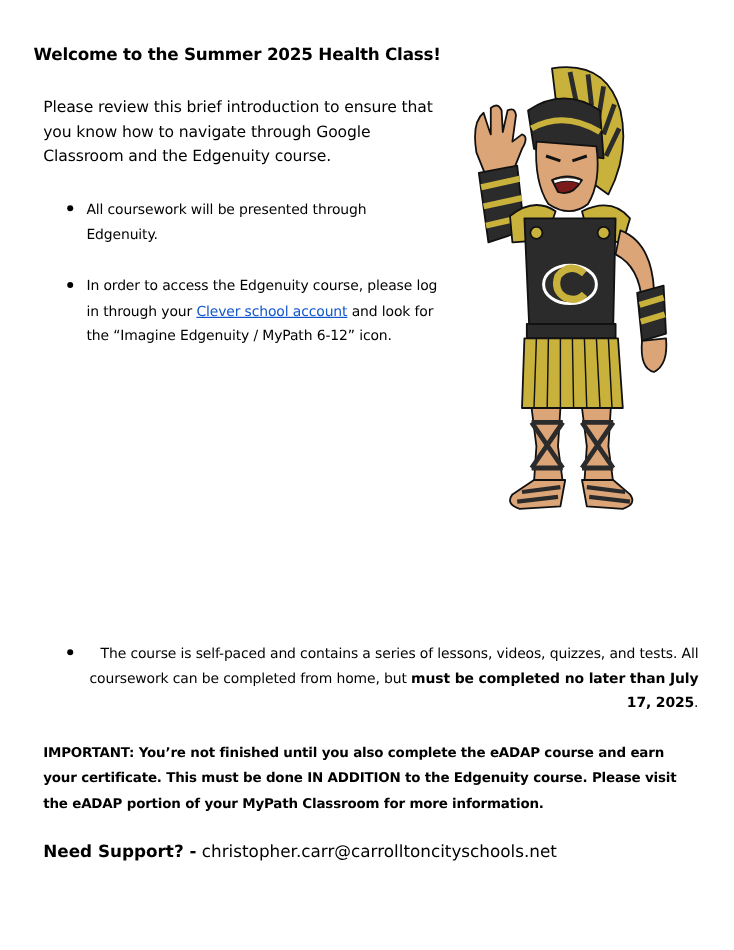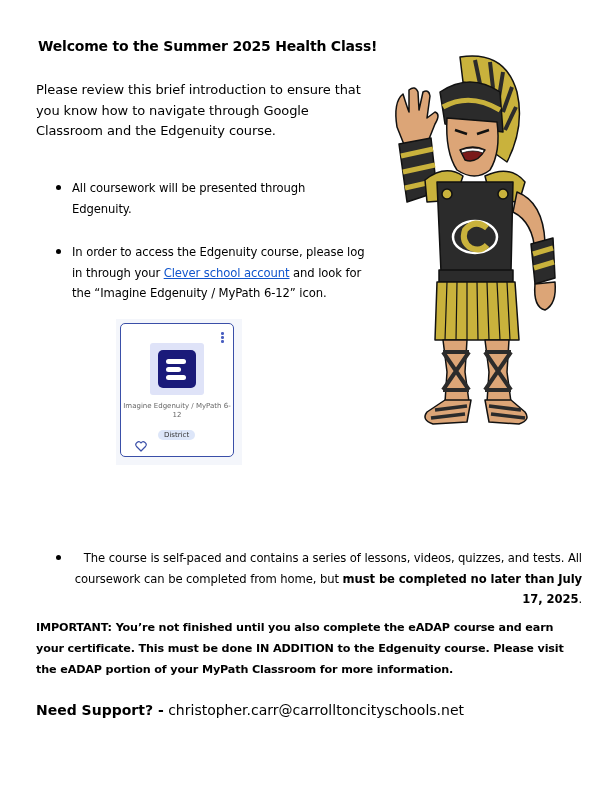--- a/index.html
+++ b/index.html
@@ -1,27 +1,27 @@
 <!DOCTYPE html>
 <html><head>
 <meta charset="utf-8">
 <style>
   html, body { margin: 0; padding: 0; background: #ffffff; }
   body { width: 612px; height: 792px; position: relative; overflow: hidden;
          font-family: "DejaVu Sans", sans-serif; color: #000; }
   .page { position: absolute; left: 0; top: 0; width: 612px; height: 792px; }
 
-  .title { position: absolute; left: 38px; top: 38px; font-size: 14px; font-weight: bold;
+  .title { position: absolute; left: 28px; top: 38px; font-size: 14px; font-weight: bold;
            letter-spacing: -0.2px; white-space: nowrap; }
 
   .intro { position: absolute; left: 36px; top: 80px; width: 340px; font-size: 13px;
            line-height: 20.5px; letter-spacing: -0.1px; }
 
   .bullet { position: absolute; left: 52px; font-size: 11.6px; line-height: 20.5px;
-            letter-spacing: -0.1px; margin-top: 14px; }
+            letter-spacing: -0.1px; }
   .bullet .dot { position: absolute; left: 4px; top: 7px; width: 5px; height: 5px;
                  background: #000; border-radius: 50%; }
   .bullet .txt { margin-left: 20px; display: block; }
   .b1 { top: 164px; width: 280px; }
   .b2 { top: 228px; width: 320px; }
   .b3 { top: 471px; width: 500px; }
   .b4 { top: 534px; width: 530px; text-align: right; }
 
   .link { color: #1155cc; text-decoration: underline; cursor: pointer; }
   b { font-weight: bold; }
@@ -64,41 +64,20 @@
   <div class="bullet b1">
     <span class="dot"></span>
     <span class="txt">All coursework will be presented through Edgenuity.</span>
   </div>
 
   <div class="bullet b2">
     <span class="dot"></span>
     <span class="txt"><span>In order to access the Edgenuity course, please log in through your </span><span class="link">Clever school account</span><span> and look for the “Imagine Edgenuity / MyPath 6-12” icon.</span></span>
   </div>
 
-  <div class="card-wrap">
-    <div class="card">
-      <div class="kebab">
-          <i></i>
-          <i></i>
-          <i></i>
-        </div>
-      <div class="app-tile">
-        <div class="app-icon">
-          <span style="top:9px;width:20px;"></span>
-          <span style="top:17px;width:15px;"></span>
-          <span style="top:25px;width:20px;"></span>
-        </div>
-      </div>
-      <div class="app-name">Imagine Edgenuity / MyPath 6-12</div>
-      <div class="badge">District</div>
-      <svg class="heart" viewBox="0 0 24 22">
-        <path d="M12 20 L3 11 A5 5 0 0 1 12 4 A5 5 0 0 1 21 11 Z" fill="none" stroke="#3a4fa8" stroke-width="2.4" stroke-linejoin="round"></path>
-      </svg>
-    </div>
-  </div>
 
 
   <div class="bullet b4">
     <span class="dot"></span>
     <span class="txt"><span>The course is self-paced and contains a series of lessons, videos, quizzes, and tests. All coursework can be completed from home, but </span><b>must be completed no later than July 17, 2025</b><span>.</span></span>
   </div>
 
   <div class="important">IMPORTANT: You’re not finished until you also complete the eADAP course and earn your certificate. This must be done IN ADDITION to the Edgenuity course. Please visit the eADAP portion of your MyPath Classroom for more information.</div>
 
   <div class="support"><b>Need Support? -</b><span> christopher.carr@carrolltoncityschools.net</span></div>

